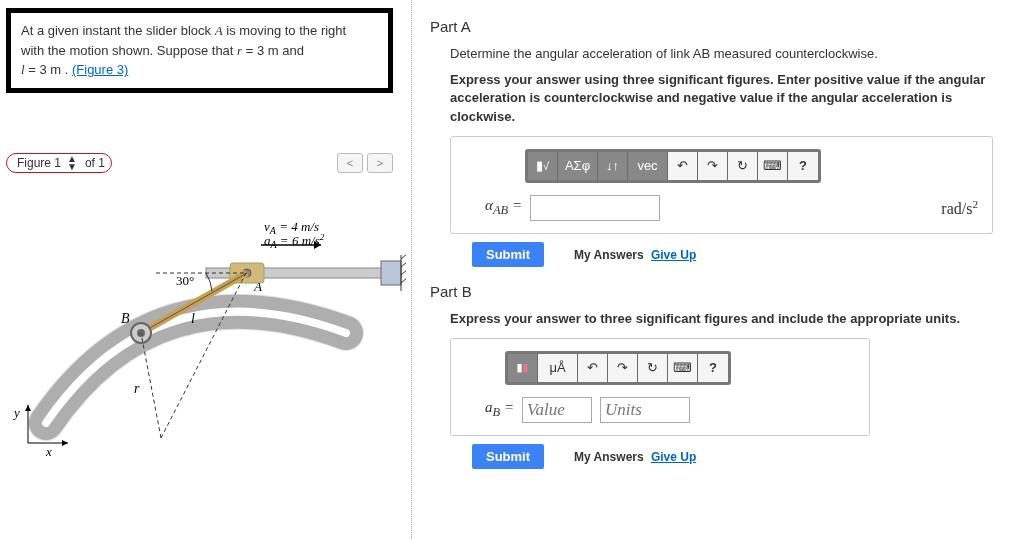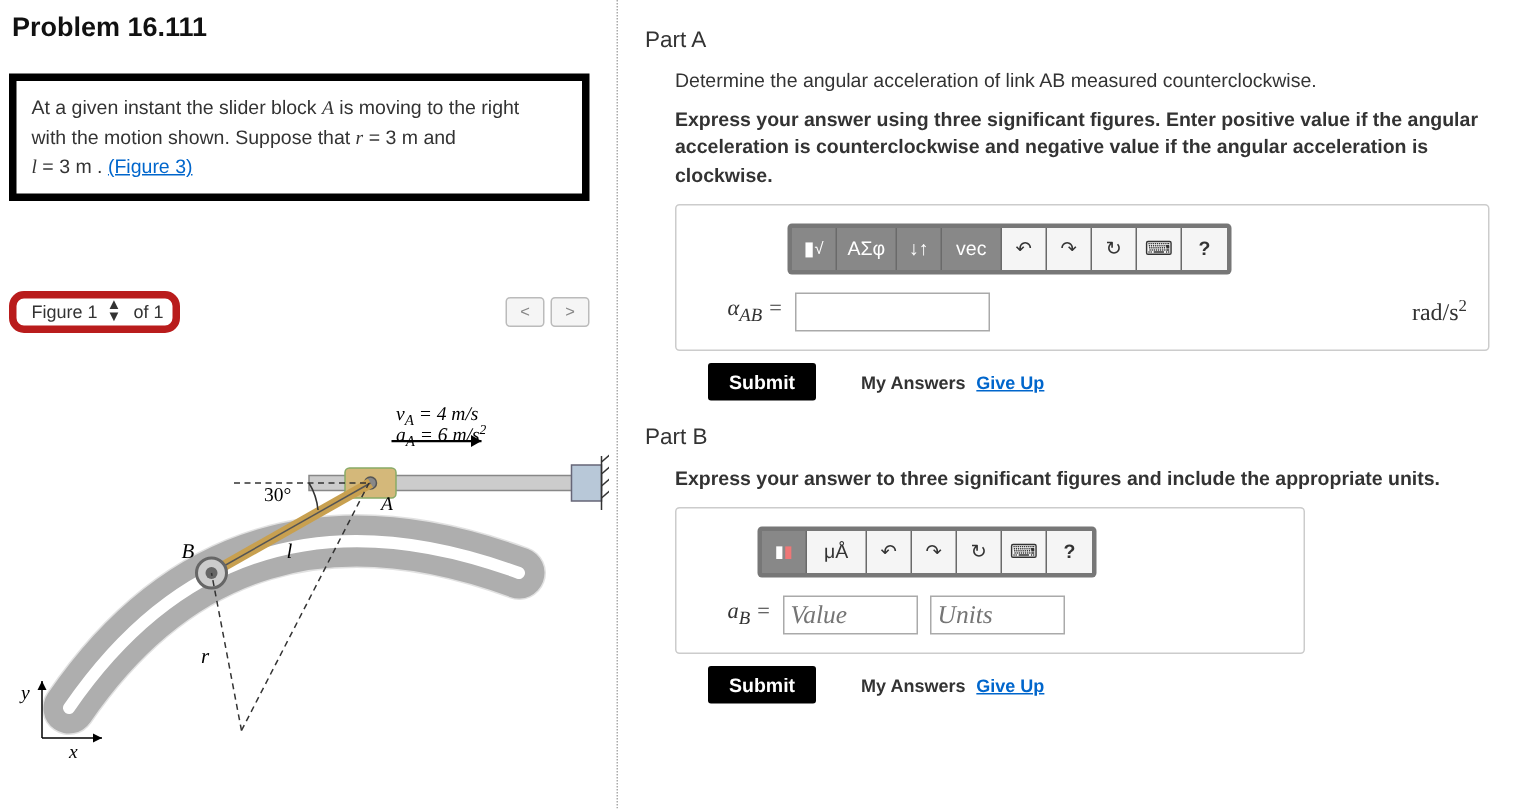--- a/index.html
+++ b/index.html
@@ -5,57 +5,56 @@
   * { box-sizing: border-box; margin: 0; padding: 0; }
   body { font-family: Arial, Helvetica, sans-serif; font-size: 13px; color: #333; background: #fff; width: 1011px; height: 539px; overflow: hidden; }
   .container { display: flex; height: 100%; }
   .left-panel { width: 412px; border-right: 1px dotted #aaa; padding: 8px 12px 0 6px; }
   .right-panel { flex: 1; padding: 8px 18px 0 18px; overflow: hidden; }
   .prob-title { font-size: 18px; font-weight: bold; color: #111; margin-bottom: 20px; padding-left: 2px; }
   .prompt-box { border: 5px solid #000000; padding: 8px 10px; margin: 0 6px 60px 0; line-height: 1.5; }
   .prompt-box a { color: #0066cc; text-decoration: underline; }
   .mi { font-family: 'Times New Roman', serif; font-style: italic; }
   .figure-row { display: flex; align-items: center; justify-content: space-between; margin: 0 6px 6px 0; }
-  .fig-select { border: 5px solid #b91c1c; border-radius: 10px; padding: 1px 6px 1px 10px; font-size: 12px; display: inline-flex; align-items: center; }
+  .fig-select { border: 1px solid #b91c1c; border-radius: 10px; padding: 1px 6px 1px 10px; font-size: 12px; display: inline-flex; align-items: center; }
   .fig-of { margin-left: 4px; }
   .updown { display:inline-block; margin:0 4px 0 6px; font-size:10px; line-height:8px; }
   .fig-nav { display: flex; gap: 4px; }
   .nav-btn { width: 26px; height: 20px; border: 1px solid #bbb; border-radius: 3px; background: #f5f5f5; text-align: center; font-size: 11px; line-height: 18px; cursor: not-allowed; color:#888;}
   .figure-img { margin: 10px 0 0 0; height: 280px; position: relative; }
   .part-title { font-size: 15px; font-weight: normal; margin: 10px 0 10px 0; }
   .part-inner { padding: 0 0 0 20px; }
   .part-text { margin-bottom: 8px; line-height: 1.4; }
   .part-bold { font-weight: bold; margin-bottom: 10px; line-height: 1.4; }
   .answer-box { border: 1px solid #ccc; border-radius: 3px; padding: 12px 14px 12px 14px; margin: 8px 0 8px 0; }
   .toolbar { display: inline-flex; background: #777; border-radius: 3px; padding: 3px; gap: 0; margin-left: 60px; margin-bottom: 12px; }
   .toolbar.t2 { margin-left: 40px; }
   .tb-btn { min-width: 30px; height: 28px; background: #888; color: #fff; border: none; border-right: 1px solid #6a6a6a; display:flex; align-items:center; justify-content:center; font-size: 13px; cursor:pointer; }
   .tb-btn:last-child { border-right:none;}
   .tb-btn.light { background: #f5f5f5; color: #333;}
   .tb-btn.wide { min-width: 40px;}
   .tb-btn.help { background:#f5f5f5; color:#333; font-weight:bold;}
   .answer-row { display:flex; align-items:center; margin-left: 20px; }
   .var-label { font-family: 'Times New Roman', serif; font-style: italic; font-size: 15px; margin-right: 8px; white-space: nowrap; text-align: right; }
   .ans-input { border: 1px solid #aaa; height: 26px; width: 130px; padding: 2px 4px; font-size: 14px; }
-  .ans-input.val { width: 90px; font-style: italic; color:#777; font-size:17px; font-family:'Times New Roman',serif;}
+  .ans-input.val { width: 70px; font-style: italic; color:#777; font-size:17px; font-family:'Times New Roman',serif;}
   .ans-input.units { width: 90px; font-style: italic; color:#777; font-size:17px; font-family:'Times New Roman',serif;}
   .units-right { margin-left: auto; font-family: 'Times New Roman', serif; font-size: 16px; }
   .submit-row { display:flex; align-items:center; gap: 30px; margin: 8px 0 16px 22px; }
-  .submit-btn { background:#000000; color:#fff; border:none; padding: 5px 14px; font-size:13px; font-weight:bold; border-radius:2px; cursor:pointer;text-align:right;}
+  .submit-btn { background:#3b82f6; color:#fff; border:none; padding: 5px 14px; font-size:13px; font-weight:bold; border-radius:2px; cursor:pointer;text-align:right;}
   .my-answers { color:#333; font-weight:bold; font-size:12px;margin-top:44px;}
   .giveup { color:#0066cc; text-decoration: underline; font-size:12px; cursor:pointer; font-weight:bold;}
   sup{font-size:0.7em;}
   svg text { font-family: 'Times New Roman', serif; }
 </style>
 </head>
 <body>
 
 <div class="container">
   <div class="left-panel">
-    <div class="prob-title">Problem 16.111</div>
 
     <div class="prompt-box">
       <span>At a given instant the slider block </span><span class="mi">A</span><span> is moving to the right</span><br>
       <span>with the motion shown. Suppose that </span><span class="mi">r</span><span> = 3  m</span><span> and</span><br>
       <span class="mi">l</span><span> = 3  m</span><span> . </span><a href="#">(Figure 3)</a>
     </div>
 
     <div class="figure-row">
       <div class="fig-select">
         <span>Figure 1</span>

